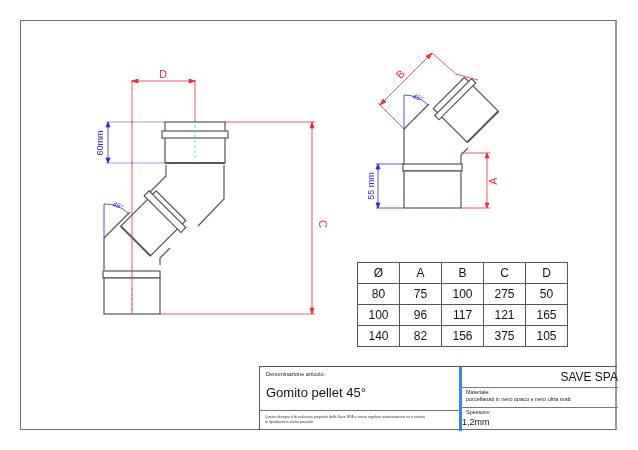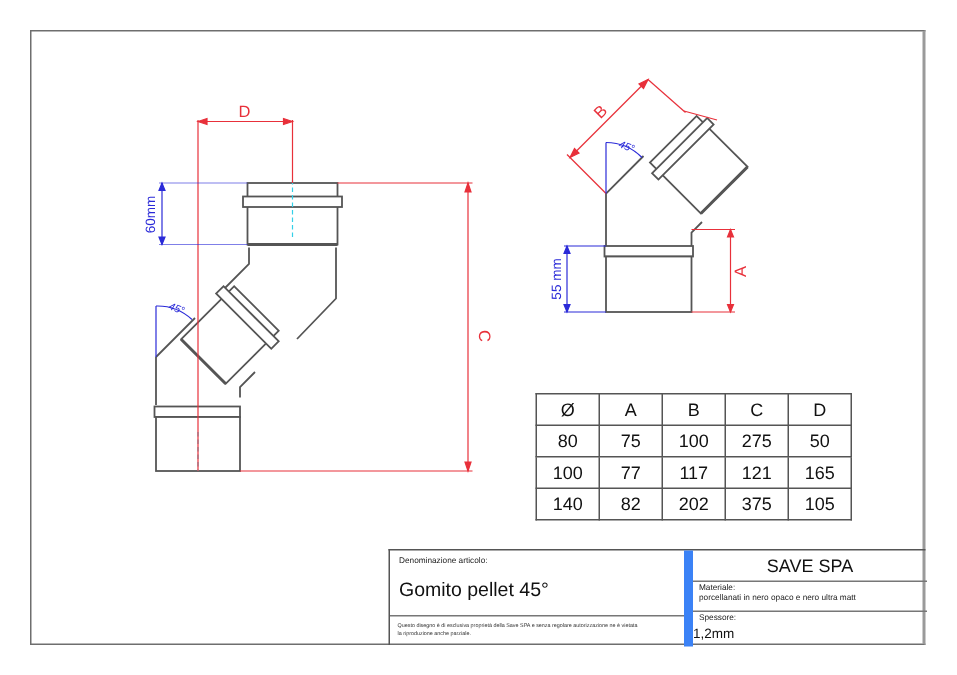--- a/index.html
+++ b/index.html
@@ -6,27 +6,27 @@
   body { width:638px; height:450px; position:relative; overflow:hidden;
          font-family:"Liberation Sans", sans-serif; }
   .frame { position:absolute; left:20px; top:20px; width:597px; height:410px;
            border:1px solid #6e6e6e; border-right:2px solid #9a9a9a; box-sizing:border-box; }
   svg.drawing { position:absolute; left:0; top:0; }
   .table { position:absolute; left:357px; top:262px; border-collapse:collapse; }
   .table td { border:1px solid #555; width:41px; height:20px; text-align:center;
               font-size:12px; color:#111; padding:0; }
   .tb { position:absolute; left:259px; top:366px; width:358px; height:64px;
         border-top:1px solid #555; border-left:1px solid #555; box-sizing:border-box; }
-  .tb-left { position:absolute; left:0; top:0; width:202px; height:64px; border-right:6px solid #3b82f6; box-sizing:border-box; }
+  .tb-left { position:absolute; left:0; top:0; width:202px; height:64px; border-right:3px solid #3b82f6; box-sizing:border-box; }
   .tb-right { position:absolute; left:202px; top:0; width:156px; height:64px; }
   .tb-lbl { position:absolute; font-size:5.5px; color:#222; }
   .tb-title { position:absolute; left:6px; top:18px; font-size:13px; color:#111; }
   .tb-divider { position:absolute; left:0; width:100%; border-top:1px solid #777; }
   .tb-note { position:absolute; left:5px; top:48px; font-size:3.6px; line-height:4.5px; color:#333; width:190px; }
-  .tb-company { position:absolute; left:0; top:3px; width:100%; text-align:center; font-size:12px; color:#111; }
+  .tb-company { position:absolute; left:0; top:3px; width:100%; text-align:right; font-size:12px; color:#111; }
   .tb-val { position:absolute; left:0; width:100%; font-size:9px; color:#111; }
 </style>
 </head>
 <body>
 
 <div class="frame"></div>
 
 <svg class="drawing" width="638" height="450">
 
   <g fill="none" stroke="#555" stroke-width="1.2">
@@ -146,29 +146,29 @@
   </tr>
   <tr>
     <td>80</td>
     <td>75</td>
     <td>100</td>
     <td>275</td>
     <td>50</td>
   </tr>
   <tr>
     <td>100</td>
-    <td>77</td>
+    <td>96</td>
     <td>117</td>
     <td>121</td>
     <td>165</td>
   </tr>
   <tr>
     <td>140</td>
     <td>82</td>
-    <td>202</td>
+    <td>156</td>
     <td>375</td>
     <td>105</td>
   </tr>
 </tbody>
   </table>
 
 <div class="tb">
   <div class="tb-left">
     <div class="tb-lbl" style="left:6px;top:4px;">Denominazione articolo:</div>
     <div class="tb-title">Gomito pellet 45°</div>

